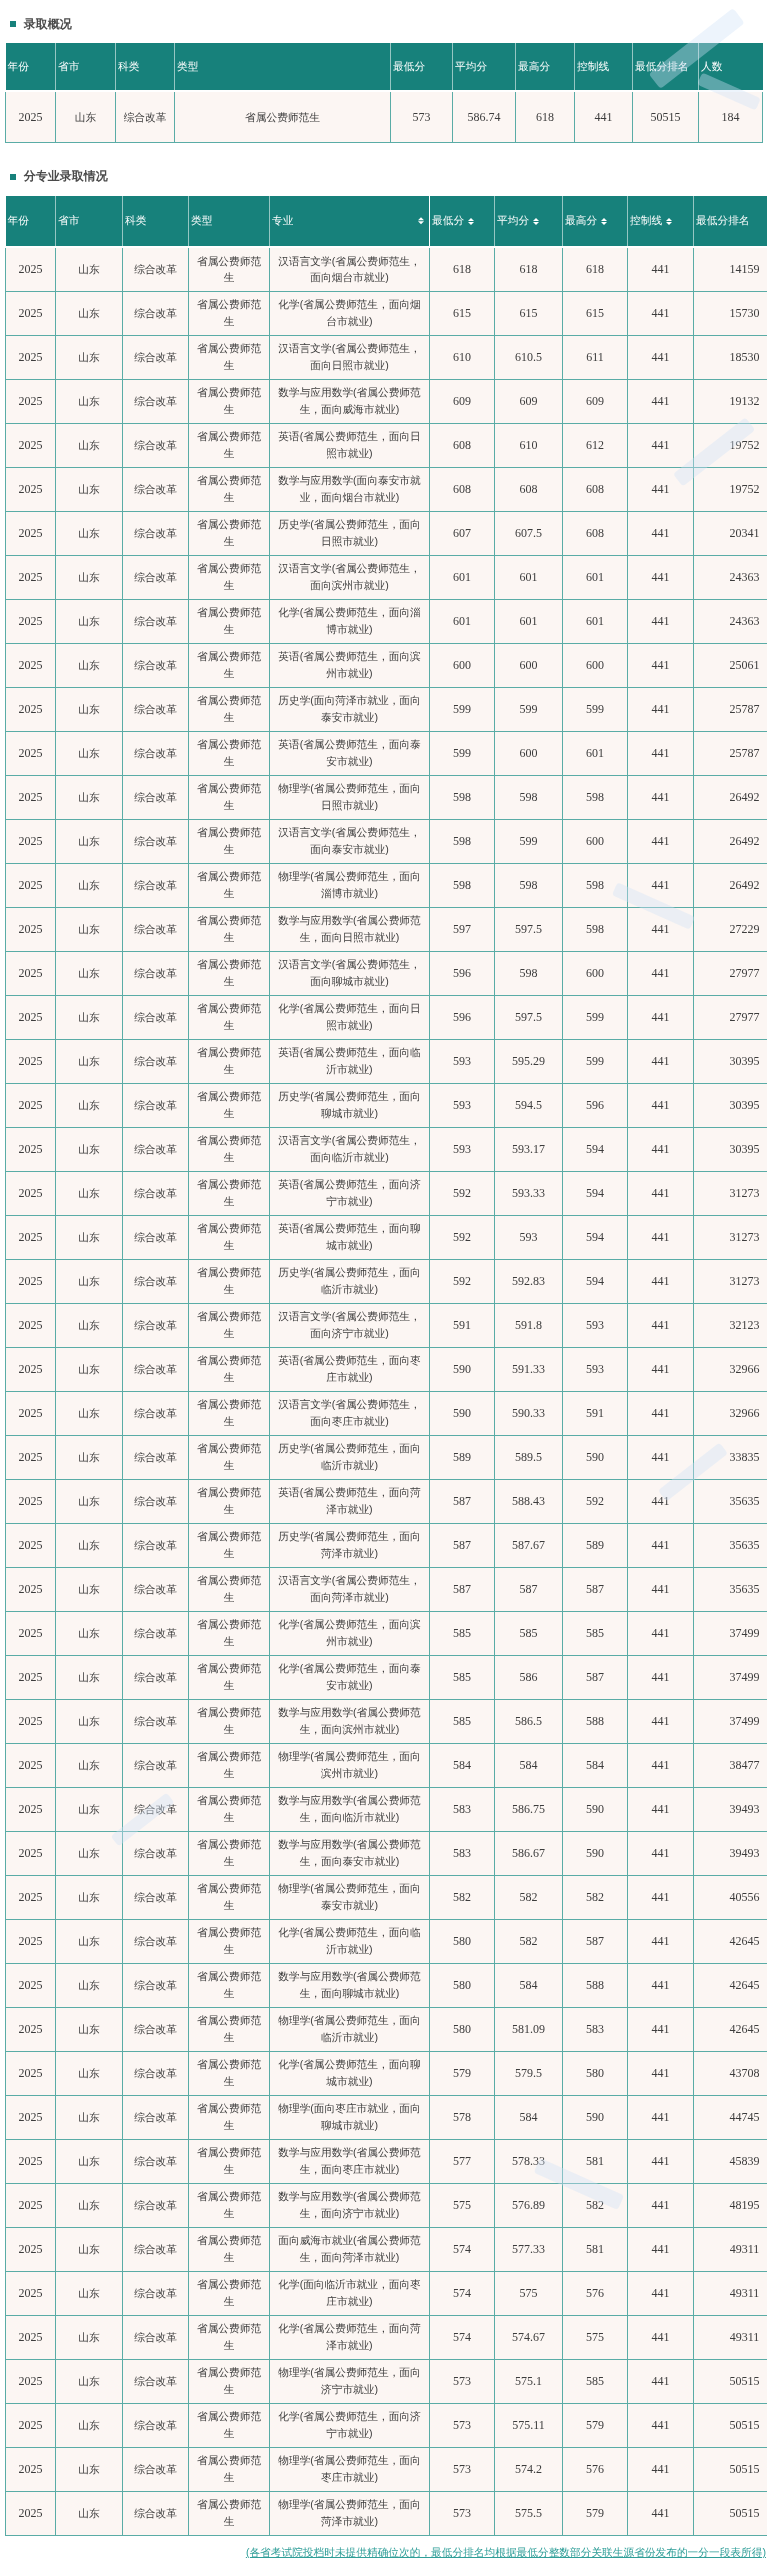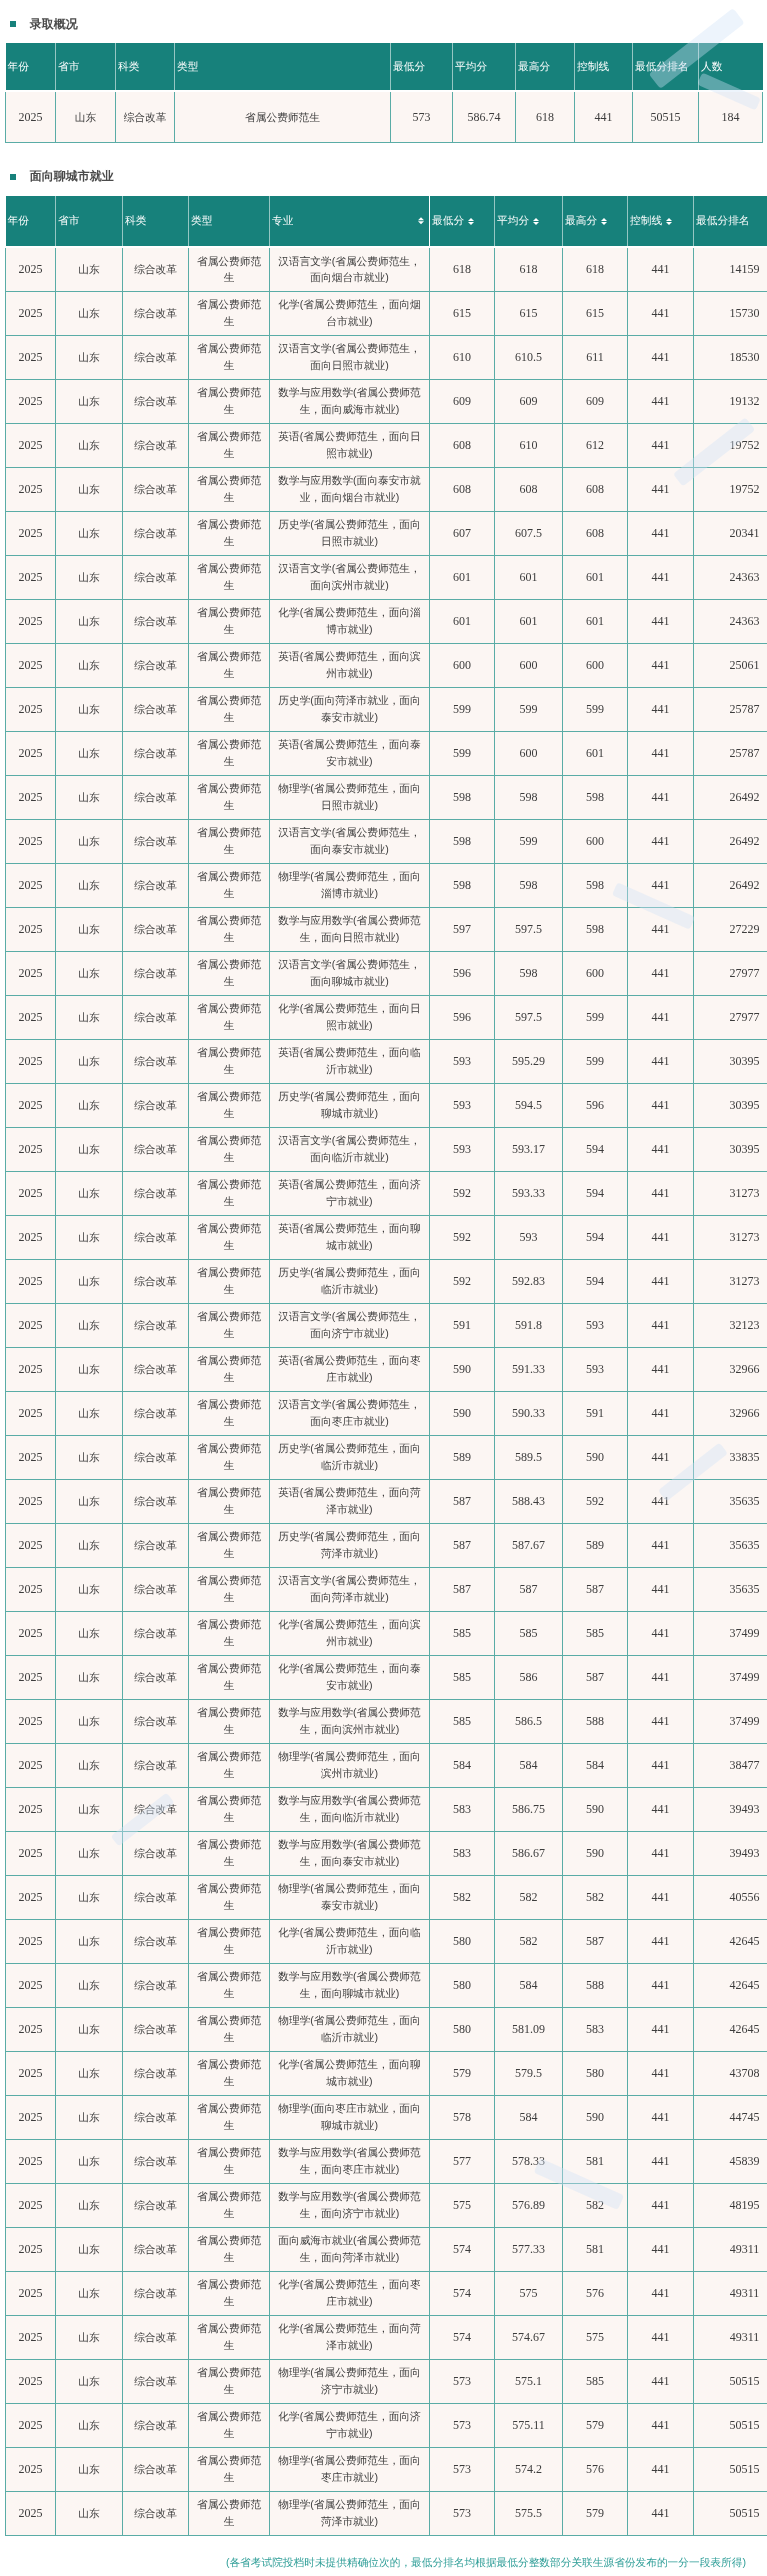--- a/index.html
+++ b/index.html
@@ -10,21 +10,21 @@
     --title:#4a4a4a;
     --foot:#2f9e98;
   }
   *{box-sizing:border-box;}
   html,body{margin:0;padding:0;}
   body{
     width:768px;height:2576px;position:relative;overflow:hidden;
     background:#ffffff;font-family:"Liberation Sans",sans-serif;color:var(--txt);
   }
   .sec-title{
-    display:flex;align-items:center;gap:14px;
+    display:flex;align-items:center;gap:8px;
     margin:15.6px 0 10.7px 10px;font-size:12px;font-weight:700;color:var(--title);
   }
   .bullet{width:5.7px;height:5.7px;background:var(--teal);flex:0 0 auto;}
   .tbl-clip{margin-left:5px;width:763px;overflow:hidden;}
   table{border-collapse:collapse;table-layout:fixed;}
   #overview-table{width:758px;}
   #by-major-table{width:789px;}
   thead th{
     background:var(--teal);color:#fff;font-weight:400;font-size:10.7px;
     padding:2.8px 2.1px;vertical-align:middle;text-align:left;
@@ -46,22 +46,22 @@
   .sort{display:inline-block;width:6.4px;margin-left:3.6px;vertical-align:middle;}
   .sort::before,.sort::after{
     content:"";display:block;width:0;height:0;
     border-left:3.2px solid transparent;border-right:3.2px solid transparent;margin:1.1px auto;
   }
   .sort::before{border-bottom:3.6px solid #fff;}
   .sort::after{border-top:3.6px solid #fff;}
   th.spread{position:relative;}
   th.spread .sort{position:absolute;right:5px;top:50%;transform:translateY(-50%);margin-left:0;}
   .footer-note{
-    margin-top:20px;padding-right:22px;text-align:right;
-    font-size:10.7px;color:var(--foot);
+    margin-top:10px;padding-right:2px;text-align:right;
+    font-size:10.7px;color:var(--foot);text-decoration:underline;
   }
   .wm{position:absolute;background:#cfe3f6;opacity:.38;pointer-events:none;z-index:5;border-radius:3.6px;}
   .wm.r{transform:rotate(-38deg);}
   .wm.r2{transform:rotate(24deg);}
 </style>
 </head>
 <body>
 
 <div class="wm r" style="left:643px;top:39px;width:107px;height:18.5px;"></div>
 <div class="wm r2" style="left:697px;top:85px;width:64px;height:12.8px;"></div>
@@ -116,21 +116,21 @@
           <td class="num">441</td>
           <td class="num">50515</td>
           <td class="num">184</td>
         </tr>
       </tbody>
   </table>
 </div>
 
 <div class="sec-title" style="margin-top:25.6px;">
   <span class="bullet"></span>
-  <span>面向聊城市就业</span>
+  <span>分专业录取情况</span>
 </div>
 
 <div class="tbl-clip">
   <table id="by-major-table">
     <colgroup>
       <col style="width:50px">
         <col style="width:67px">
         <col style="width:66px">
         <col style="width:81px">
       <col style="width:160px">
@@ -705,21 +705,21 @@
           <td class="num">577.33</td>
           <td class="num">581</td>
           <td class="num">441</td>
           <td class="num">49311</td>
         </tr>
         <tr>
           <td class="num">2025</td>
           <td>山东</td>
           <td>综合改革</td>
           <td>省属公费师范生</td>
-          <td>化学(省属公费师范生，面向枣庄市就业)</td>
+          <td>化学(面向临沂市就业，面向枣庄市就业)</td>
           <td class="num">574</td>
           <td class="num">575</td>
           <td class="num">576</td>
           <td class="num">441</td>
           <td class="num">49311</td>
         </tr>
         <tr>
           <td class="num">2025</td>
           <td>山东</td>
           <td>综合改革</td>

